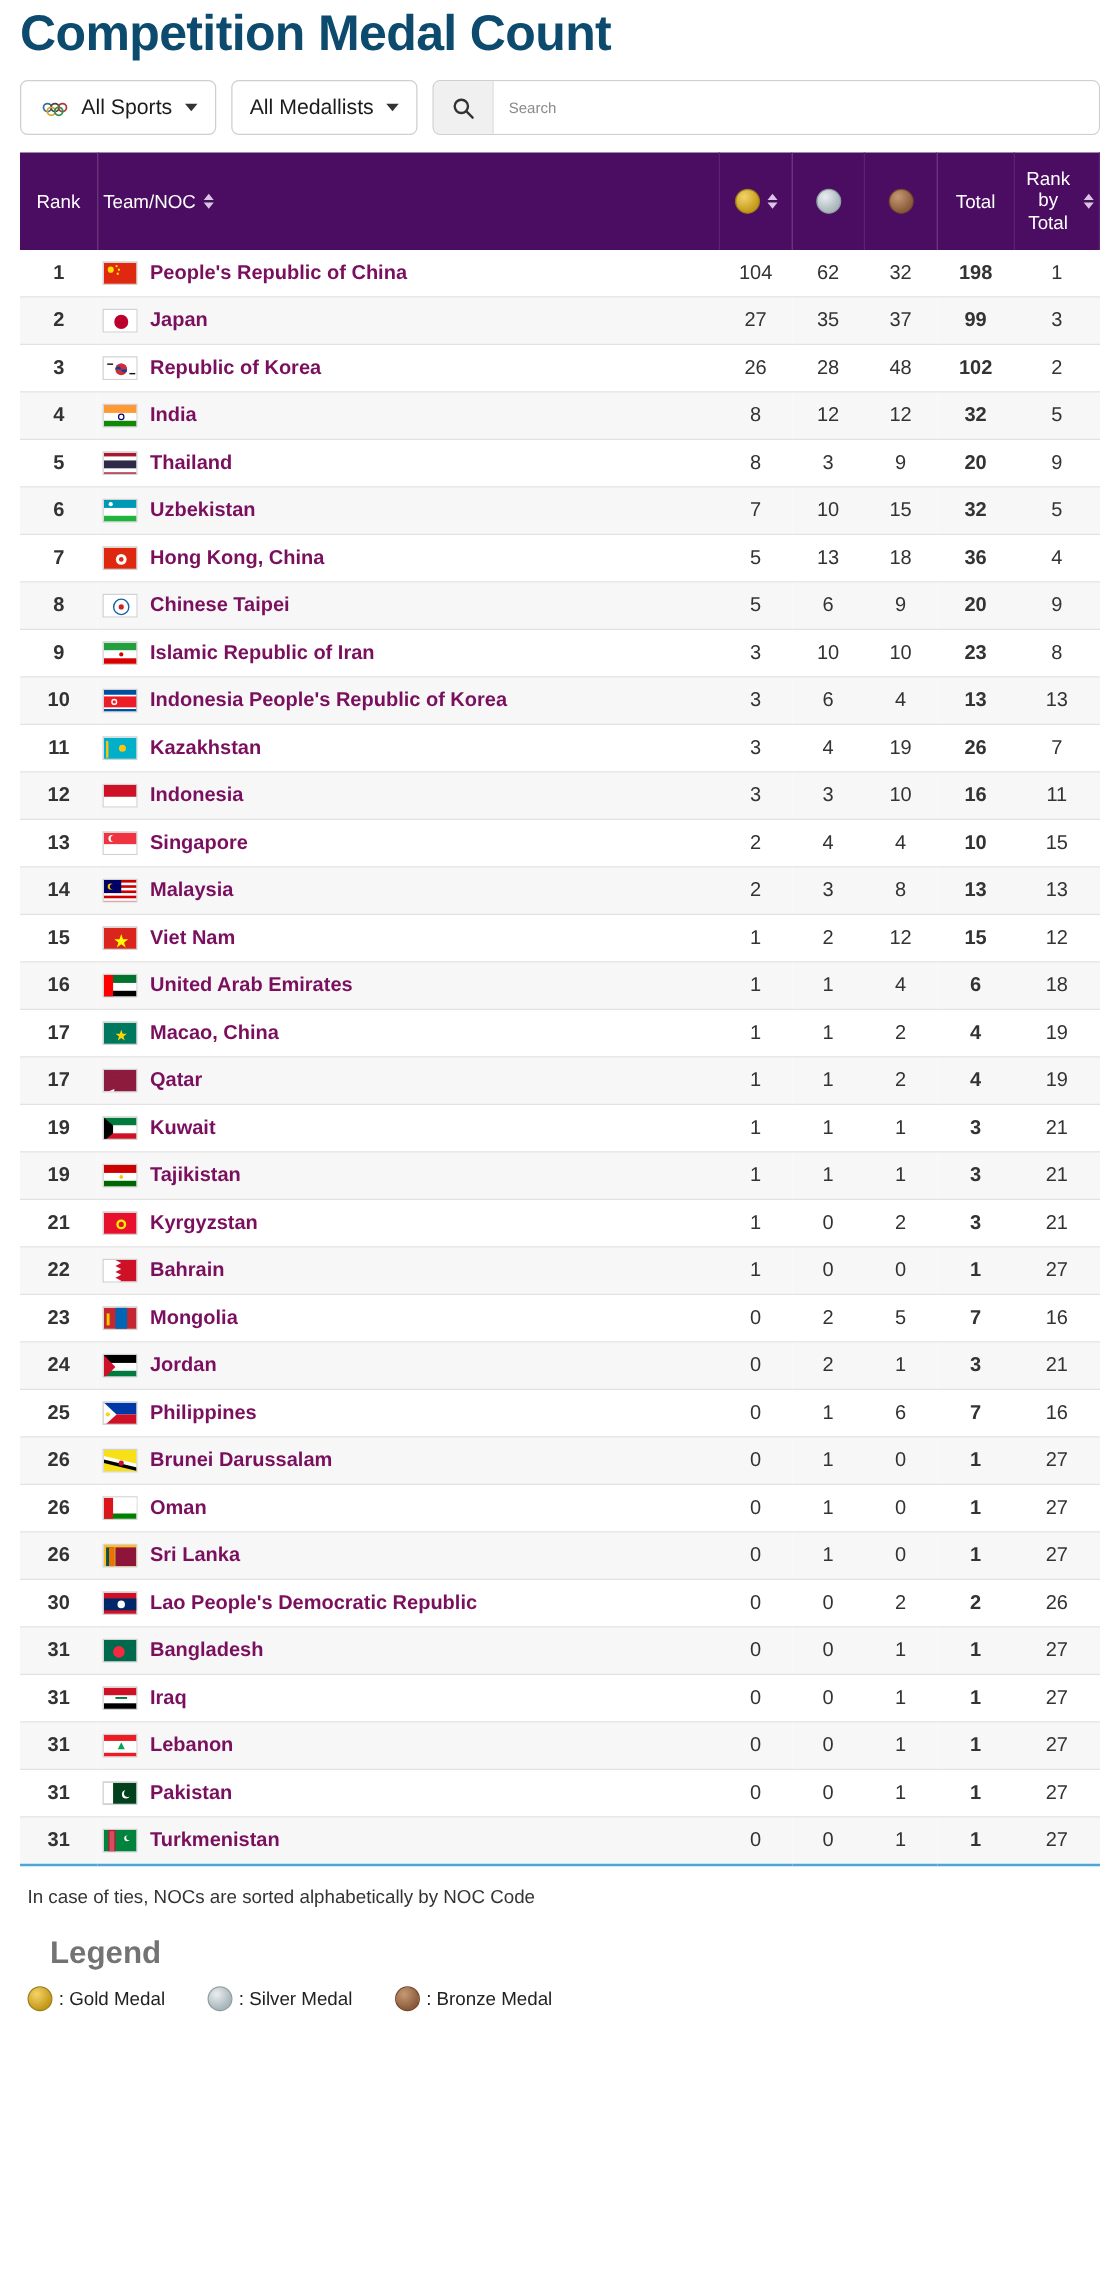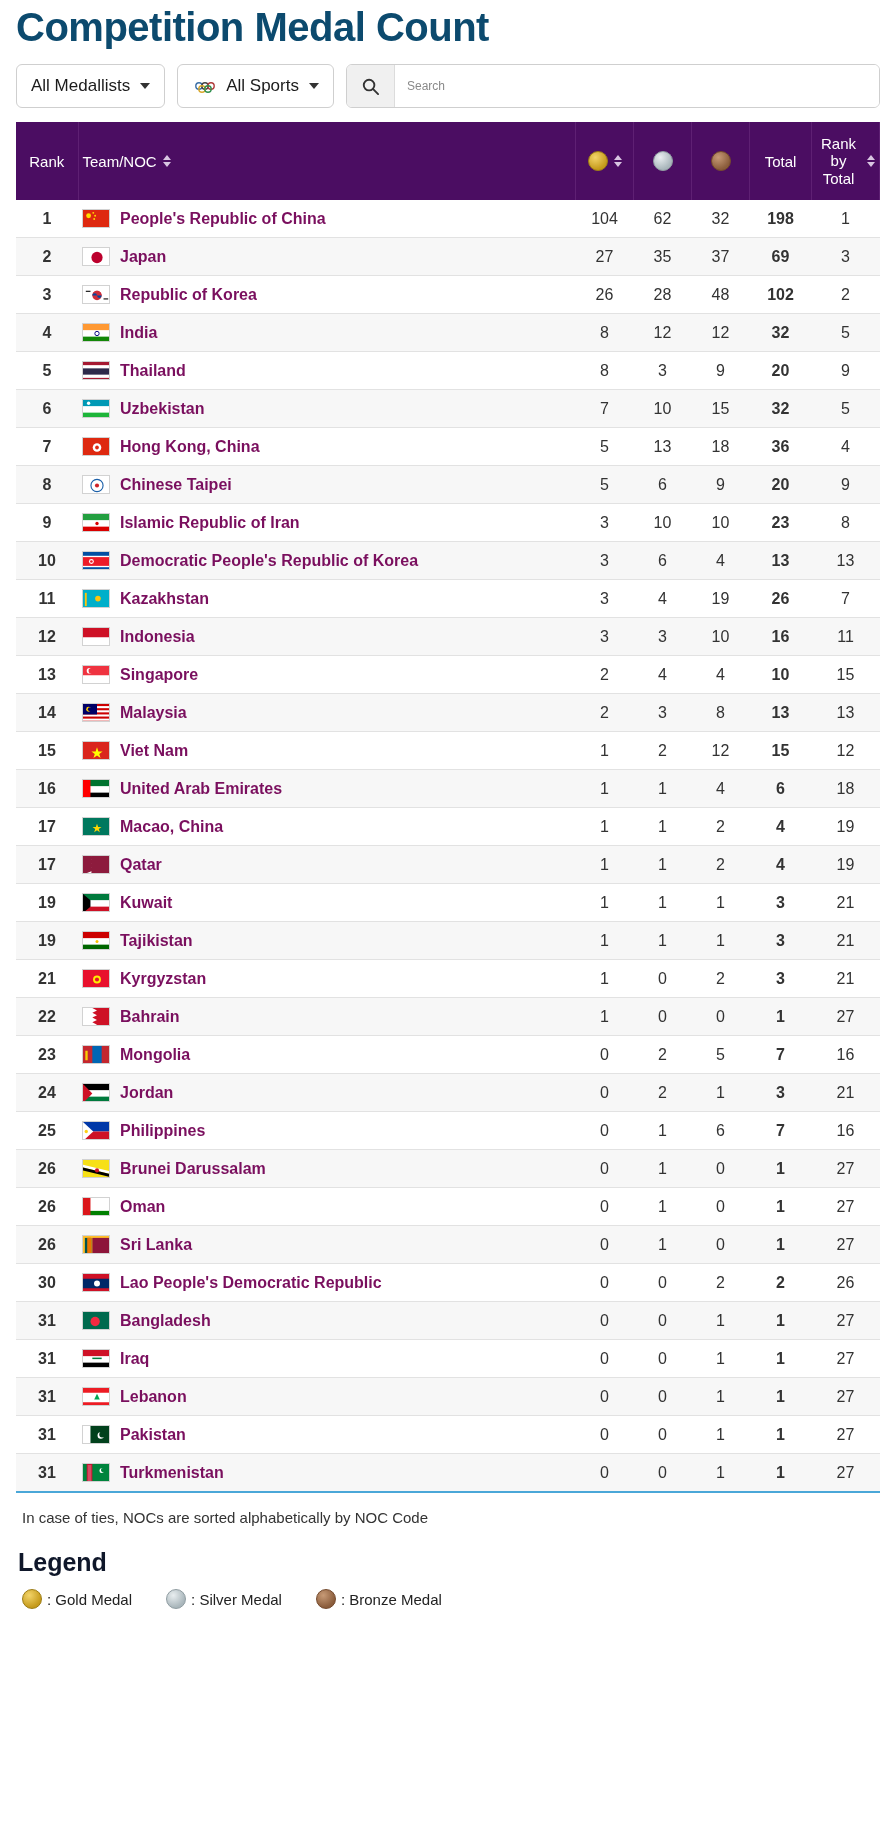--- a/index.html
+++ b/index.html
@@ -166,57 +166,57 @@
   }
 
   .note {
     font-size: 15px;
     color: #333;
     margin: 16px 0 22px 6px;
   }
   .legend-title {
     font-size: 25px;
     font-weight: bold;
-    color: #0f172a;
-    margin: 0 0 12px 2px;
+    color: #737373;
+    margin: 0 0 12px 24px;
   }
   .legend-row {
     display: flex;
     align-items: center;
     gap: 34px;
     margin-left: 6px;
     font-size: 15px;
     color: #222;
   }
   .legend-item { display: flex; align-items: center; gap: 5px; justify-content: center; }
 </style>
 </head>
 <body>
 
 <div class="page">
 
   <h1 class="page-title">Competition Medal Count</h1>
 
   <div class="filters">
-    <button class="filter-btn">
-      <span>All Medallists</span>
-      <span class="caret"></span>
-    </button>
-
     <button class="filter-btn">
       <span class="sport-icon">
         <svg width="24" height="18" viewBox="0 0 24 18" aria-hidden="true">
           <circle cx="6" cy="9" r="3.2" fill="none" stroke="#3a6ea5" stroke-width="1.4"></circle>
           <circle cx="12" cy="9" r="3.2" fill="none" stroke="#444" stroke-width="1.4"></circle>
           <circle cx="18" cy="9" r="3.2" fill="none" stroke="#b03a3a" stroke-width="1.4"></circle>
           <circle cx="9" cy="12" r="3.2" fill="none" stroke="#d8a72a" stroke-width="1.4"></circle>
           <circle cx="15" cy="12" r="3.2" fill="none" stroke="#2f8f4e" stroke-width="1.4"></circle>
         </svg>
       </span>
       <span>All Sports</span>
+      <span class="caret"></span>
+    </button>
+
+    <button class="filter-btn">
+      <span>All Medallists</span>
       <span class="caret"></span>
     </button>
 
     <div class="search-wrap">
       <div class="search-icon-box">
         <svg width="19" height="19" viewBox="0 0 20 20" aria-hidden="true">
           <circle cx="8.5" cy="8.5" r="5.6" fill="none" stroke="#333" stroke-width="2"></circle>
           <line x1="12.8" y1="12.8" x2="18" y2="18" stroke="#333" stroke-width="2" stroke-linecap="round"></line>
         </svg>
       </div>
@@ -304,21 +304,21 @@
               <span class="flag"><svg width="28" height="19" viewBox="0 0 30 20" preserveAspectRatio="none">
                   <rect width="30" height="20" fill="#fff"></rect>
                   <circle cx="15" cy="10" r="6" fill="#bc002d"></circle>
                 </svg></span>
               <span class="team-name">Japan</span>
             </span>
           </td>
           <td>27</td>
           <td>35</td>
           <td>37</td>
-          <td class="c-total">69</td>
+          <td class="c-total">99</td>
           <td class="c-rbt">3</td>
         </tr>
         <tr>
           <td class="c-rank">3</td>
           <td class="c-team">
             <span class="team-cell">
               <span class="flag"><svg width="28" height="19" viewBox="0 0 30 20" preserveAspectRatio="none">
                   <rect width="30" height="20" fill="#fff"></rect>
                   <circle cx="15" cy="10" r="5" fill="#cd2e3a"></circle>
                   <path d="M10 10a5 5 0 0 1 10 0" fill="#cd2e3a"></path>
@@ -451,21 +451,21 @@
           <td class="c-rank">10</td>
           <td class="c-team">
             <span class="team-cell">
               <span class="flag"><svg width="28" height="19" viewBox="0 0 30 20" preserveAspectRatio="none">
                   <rect width="30" height="20" fill="#024fa2"></rect>
                   <rect y="4" width="30" height="12" fill="#fff"></rect>
                   <rect y="5.4" width="30" height="9.2" fill="#ed1c27"></rect>
                   <circle cx="9" cy="10" r="2.6" fill="#fff"></circle>
                   <circle cx="9" cy="10" r="1.4" fill="#ed1c27"></circle>
                 </svg></span>
-              <span class="team-name">Democratic People's Republic of Korea</span>
+              <span class="team-name">Indonesia People's Republic of Korea</span>
             </span>
           </td>
           <td>3</td>
           <td>6</td>
           <td>4</td>
           <td class="c-total">13</td>
           <td class="c-rbt">13</td>
         </tr>
         <tr>
           <td class="c-rank">11</td>

